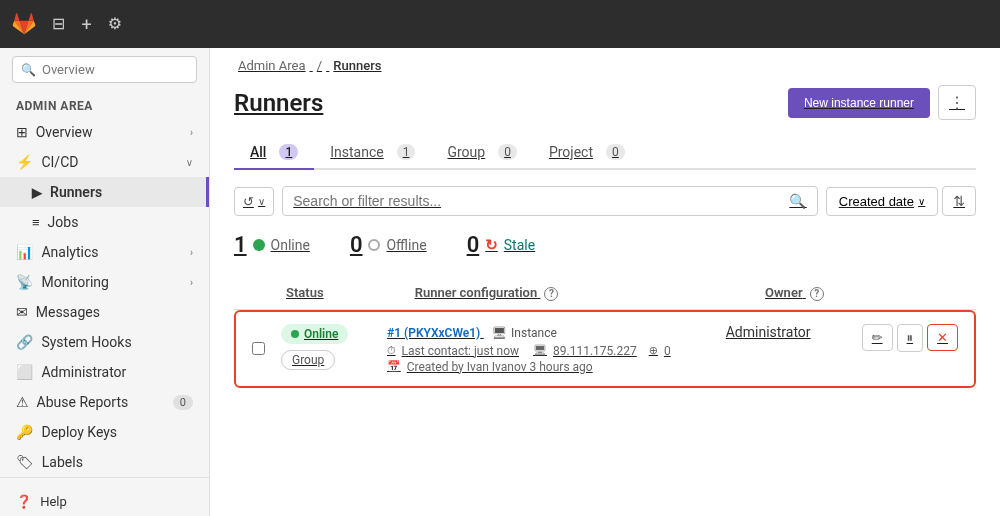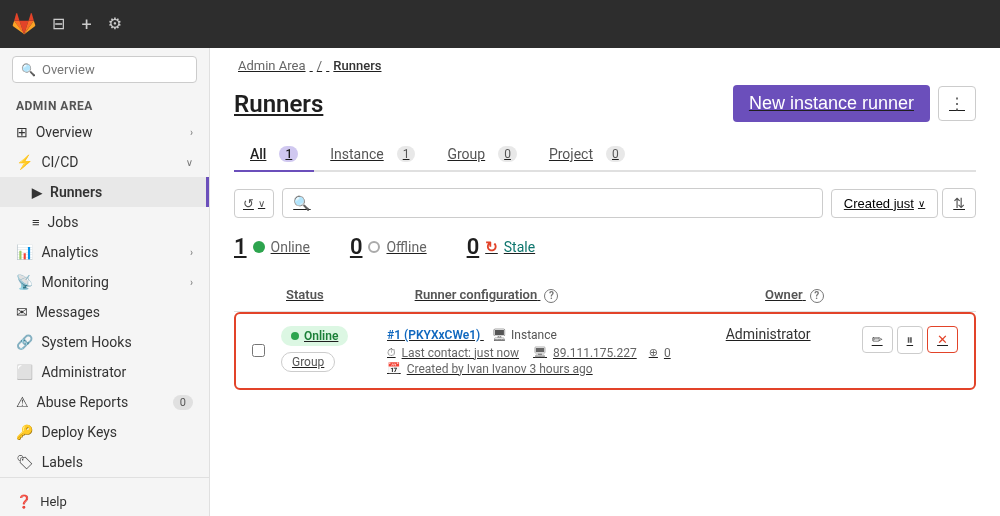--- a/index.html
+++ b/index.html
@@ -24,21 +24,21 @@
     .sidebar-item-badge { background: #e0e0e0; border-radius: 10px; padding: 1px 7px; font-size: 11px; color: #555; }
     .sidebar-bottom { padding: 8px 0; border-top: 1px solid #e0e0e0; margin-top: auto; }
     .sidebar-bottom-item { display: flex; align-items: center; gap: 8px; padding: 8px 16px; font-size: 13px; color: #333; cursor: pointer; }
 
     
     .breadcrumb-bar { padding: 10px 24px 0; font-size: 13px; color: #666; flex-shrink: 0; }
     .breadcrumb-bar span { margin: 0 4px; }
     .page-header { display: flex; align-items: center; justify-content: space-between; padding: 12px 0 16px; }
     .page-title { font-size: 24px; font-weight: 600; color: #1f1f1f; }
     .page-header-actions { display: flex; align-items: center; gap: 8px; }
-    .btn-primary { background: #6b4fbb; color: #fff; border: none; border-radius: 4px; padding: 8px 16px; font-size: 18px; cursor: pointer; font-weight: 500; }
+    .btn-primary { background: #6b4fbb; color: #fff; border: none; border-radius: 4px; padding: 8px 16px; font-size: 12px; cursor: pointer; font-weight: 500; }
     .btn-icon { background: none; border: 1px solid #ccc; border-radius: 4px; padding: 7px 10px; cursor: pointer; color: #555; font-size: 16px; }
 
     
     .tabs { display: flex; border-bottom: 2px solid #e0e0e0; margin-bottom: 16px; }
     .tab { padding: 8px 16px; font-size: 14px; color: #555; cursor: pointer; border-bottom: 2px solid transparent; margin-bottom: -2px; display: flex; align-items: center; gap: 13px; }
     .tab.active { color: #1f1f1f; border-bottom-color: #6b4fbb; font-weight: 500; }
     .tab-count { background: #e8e8e8; border-radius: 10px; padding: 1px 6px; font-size: 12px; }
     .tab.active .tab-count { background: #d0c8f0; }
 
     
@@ -249,25 +249,26 @@
           <span class="tab-count">0</span>
         </div>
       </div>
 
       <div class="filter-bar">
         <button class="filter-history-btn">
           <span>↺</span>
           <span style="font-size:10px;">∨</span>
         </button>
         <div class="filter-search">
+          <input type="text" style="border: none; outline: none; flex: 1 1 0%; font-size: 14px; color: rgb(85, 85, 85); background: transparent;" placeholder="Search or filter results...">
           <span style="color:#777;cursor:pointer;">🔍</span>
         </div>
         <div class="filter-sort">
           <button class="sort-btn">
-            <span>Created just</span>
+            <span>Created date</span>
             <span style="font-size:10px;">∨</span>
           </button>
           <button class="sort-icon-btn">
             <span>⇅</span>
           </button>
         </div>
       </div>
 
       <div class="stats-row">
         <div class="stat-item">

